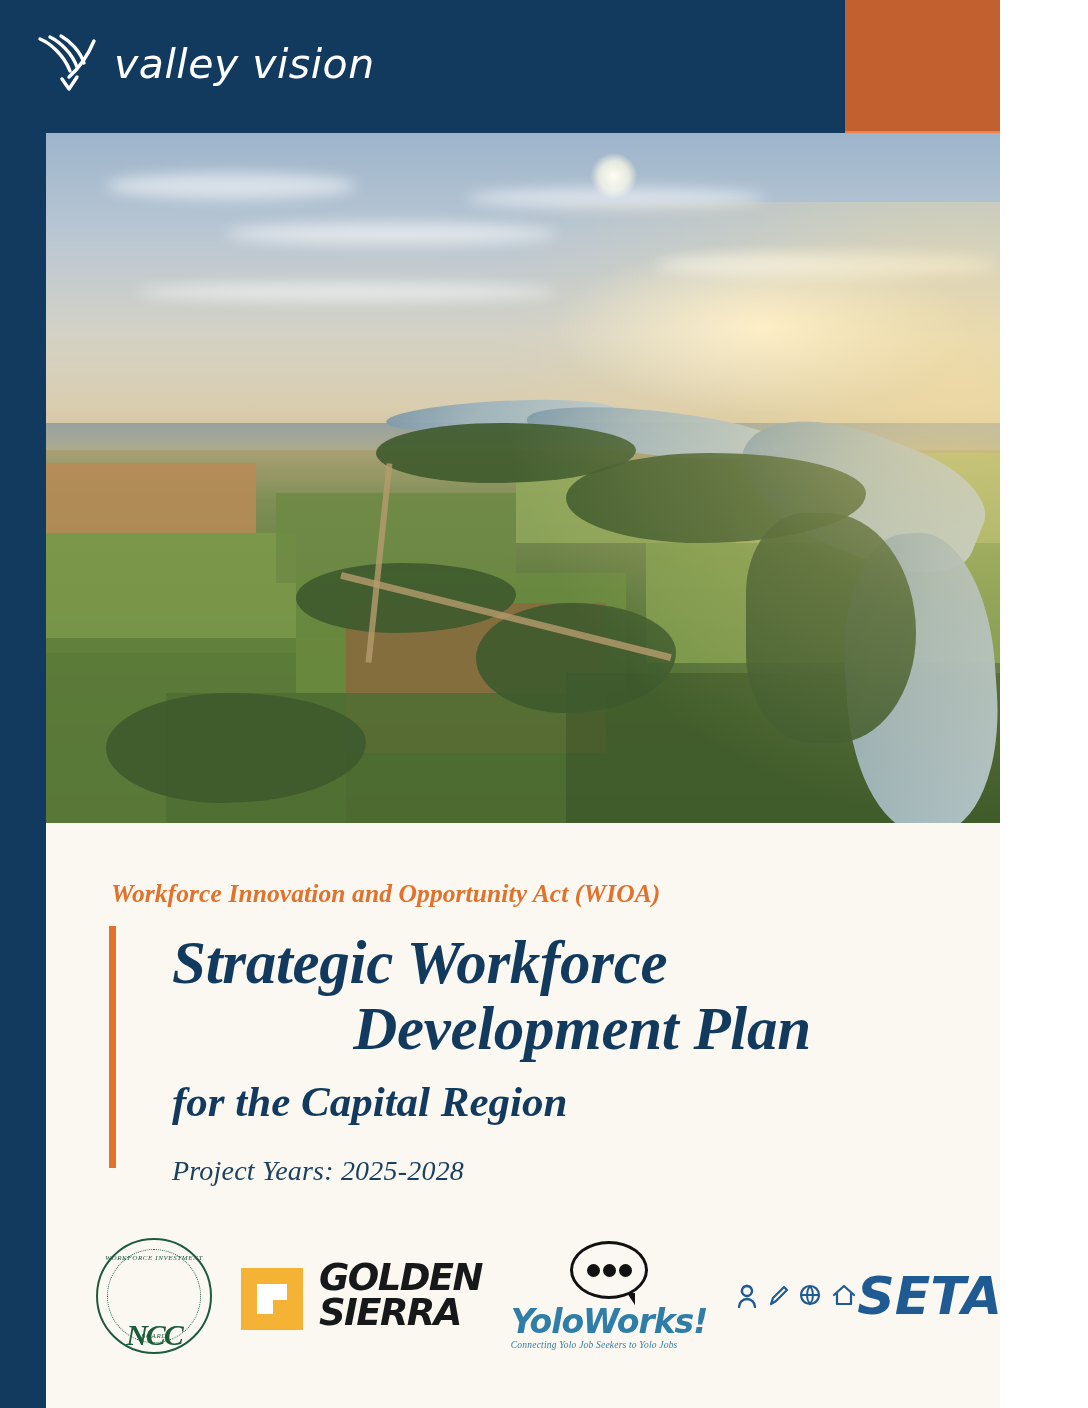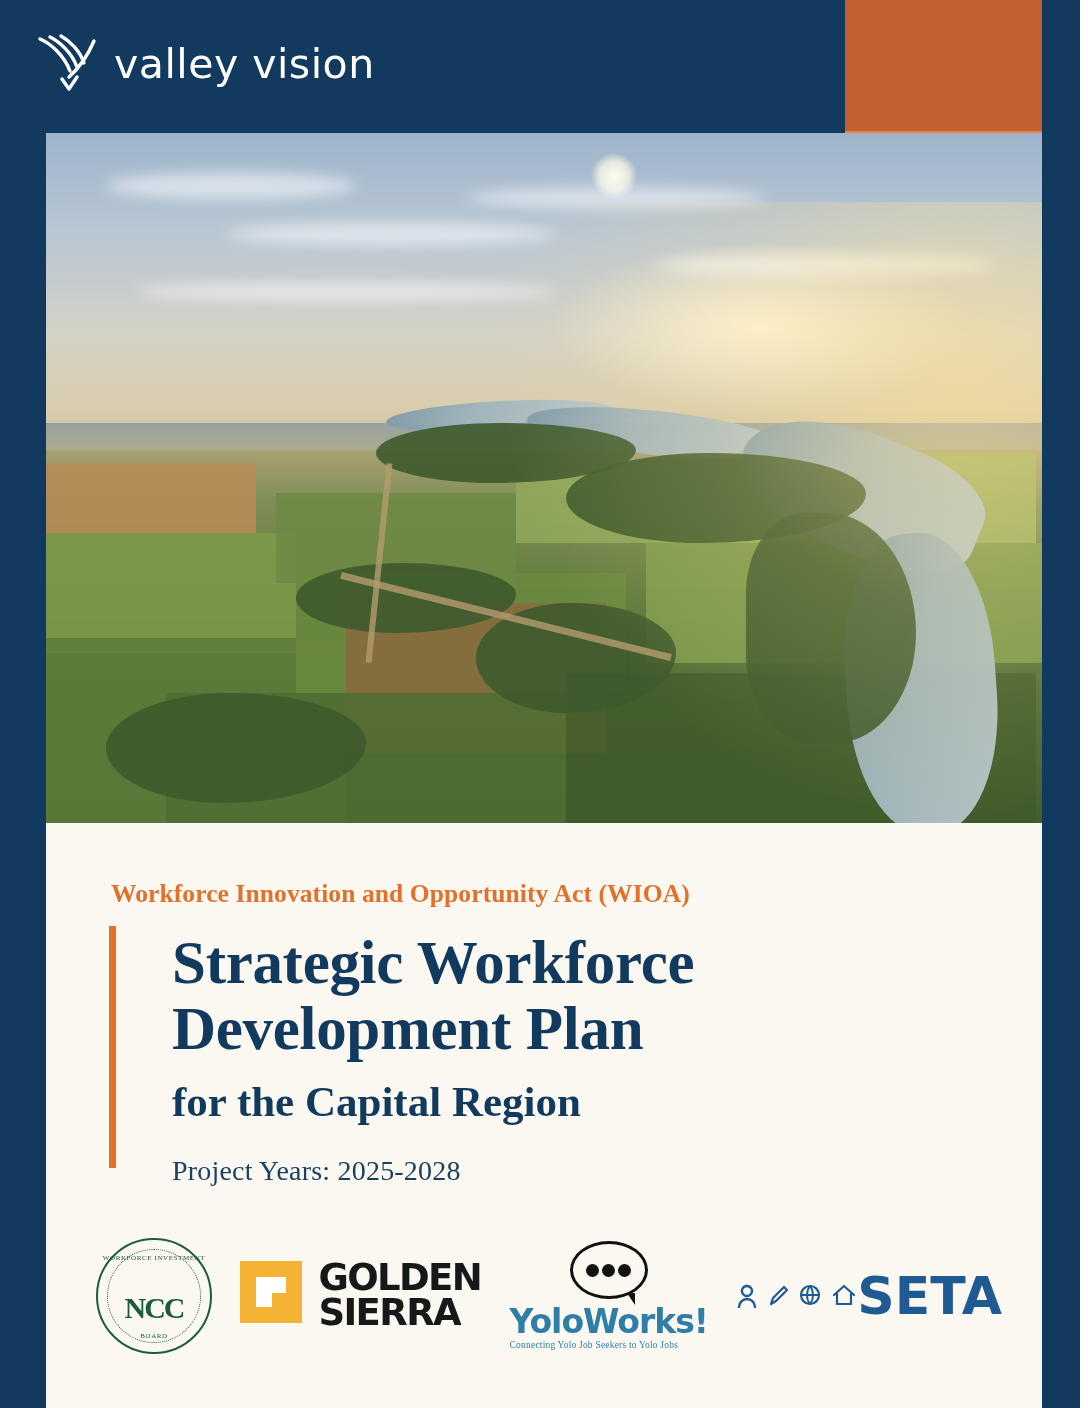--- a/index.html
+++ b/index.html
@@ -8,24 +8,25 @@
     background: #ffffff;
   }
   body {
     width: 1088px;
     height: 1408px;
     font-family: "Liberation Sans", sans-serif;
     overflow: hidden;
   }
   .page {
     position: relative;
-    width: 1080px;
+    width: 1000px;
     height: 1408px;
     background: #123A5E;
     overflow: hidden;
+    font-style: italic;
   }
   
   .orange-block-dark {
     position: absolute;
     left: 845px;
     top: 0px;
     width: 197px;
     height: 131px;
     background: #C2602F;
   }
@@ -218,21 +219,21 @@
     height: 120px;
   }
   
   .seal {
     position: relative;
     width: 112px;
     height: 112px;
     border-radius: 50%;
     border: 2px solid #1d5c3a;
     display: flex;
-    align-items: center;
+    align-items: flex-end;
     justify-content: center;
     background: #FBF8F1;
   }
   .seal-inner {
     position: absolute;
     inset: 9px;
     border-radius: 50%;
     border: 1px dotted #1d5c3a;
   }
   .seal-text-top, .seal-text-bottom {
@@ -250,21 +251,21 @@
     font-family: "Liberation Serif", serif;
     font-weight: bold;
     font-size: 30px;
     color: #1d5c3a;
     letter-spacing: -2px;
     margin-top: 24px;
   }
   
   .gs {
     display: flex;
-    align-items: flex-start;
+    align-items: flex-end;
     gap: 16px;
   }
   .gs-mark {
     width: 62px;
     height: 62px;
     background: #F5B335;
     display: flex;
     align-items: center;
     justify-content: center;
   }
@@ -431,21 +432,21 @@
     <div class="road" style="left:330px; top:330px; width:6px; height:200px; transform:rotate(6deg);"></div>
     <div class="hero-glow"></div>
   </div>
 
   <div class="panel">
     <div class="eyebrow">Workforce Innovation and Opportunity Act (WIOA)</div>
     <div class="accent-bar"></div>
 
     <div class="title-block">
       <div class="title-main">Strategic Workforce</div>
-      <div class="title-main" style="margin-top:-18px;">Development Plan</div>
+      <div class="title-main" style="margin-top:-18px;text-align:center;">Development Plan</div>
       <div class="title-sub">for the Capital Region</div>
       <div class="project-years">Project Years: 2025-2028</div>
     </div>
 
     <div class="logos">
 
       <div class="logo-cell">
         <div class="seal">
           <div class="seal-inner"></div>
           <div class="seal-text-top">WORKFORCE INVESTMENT</div>

